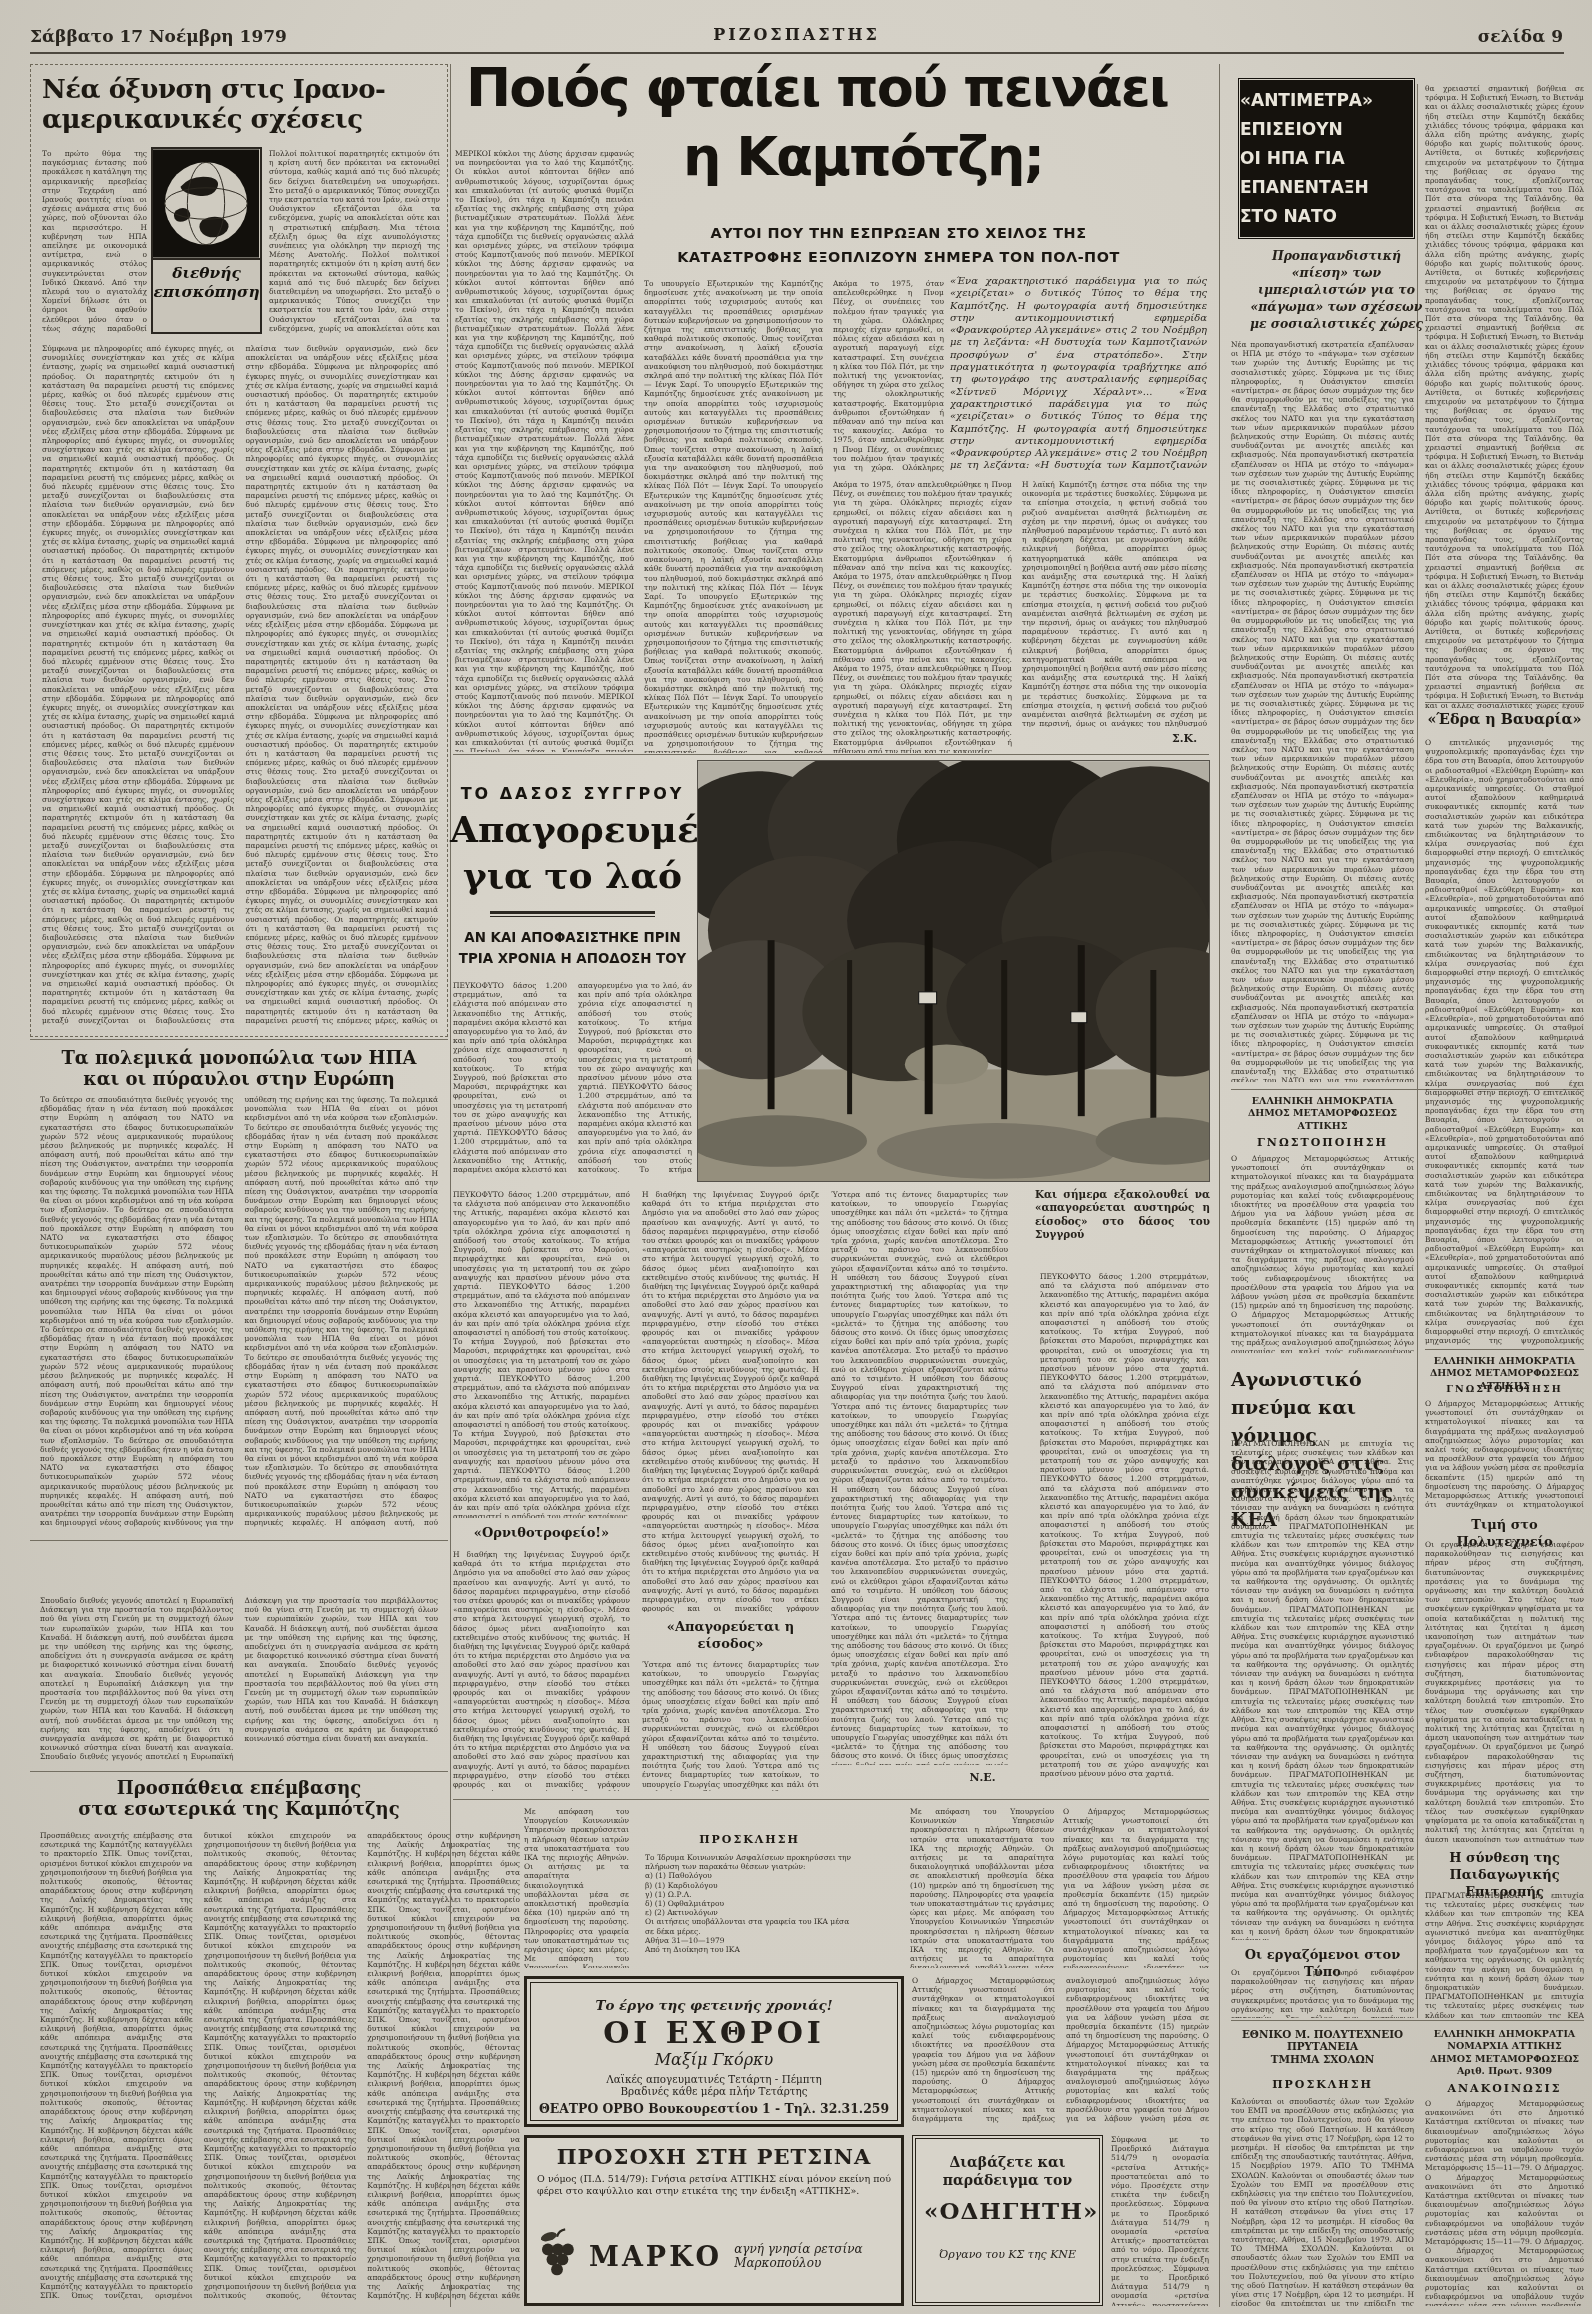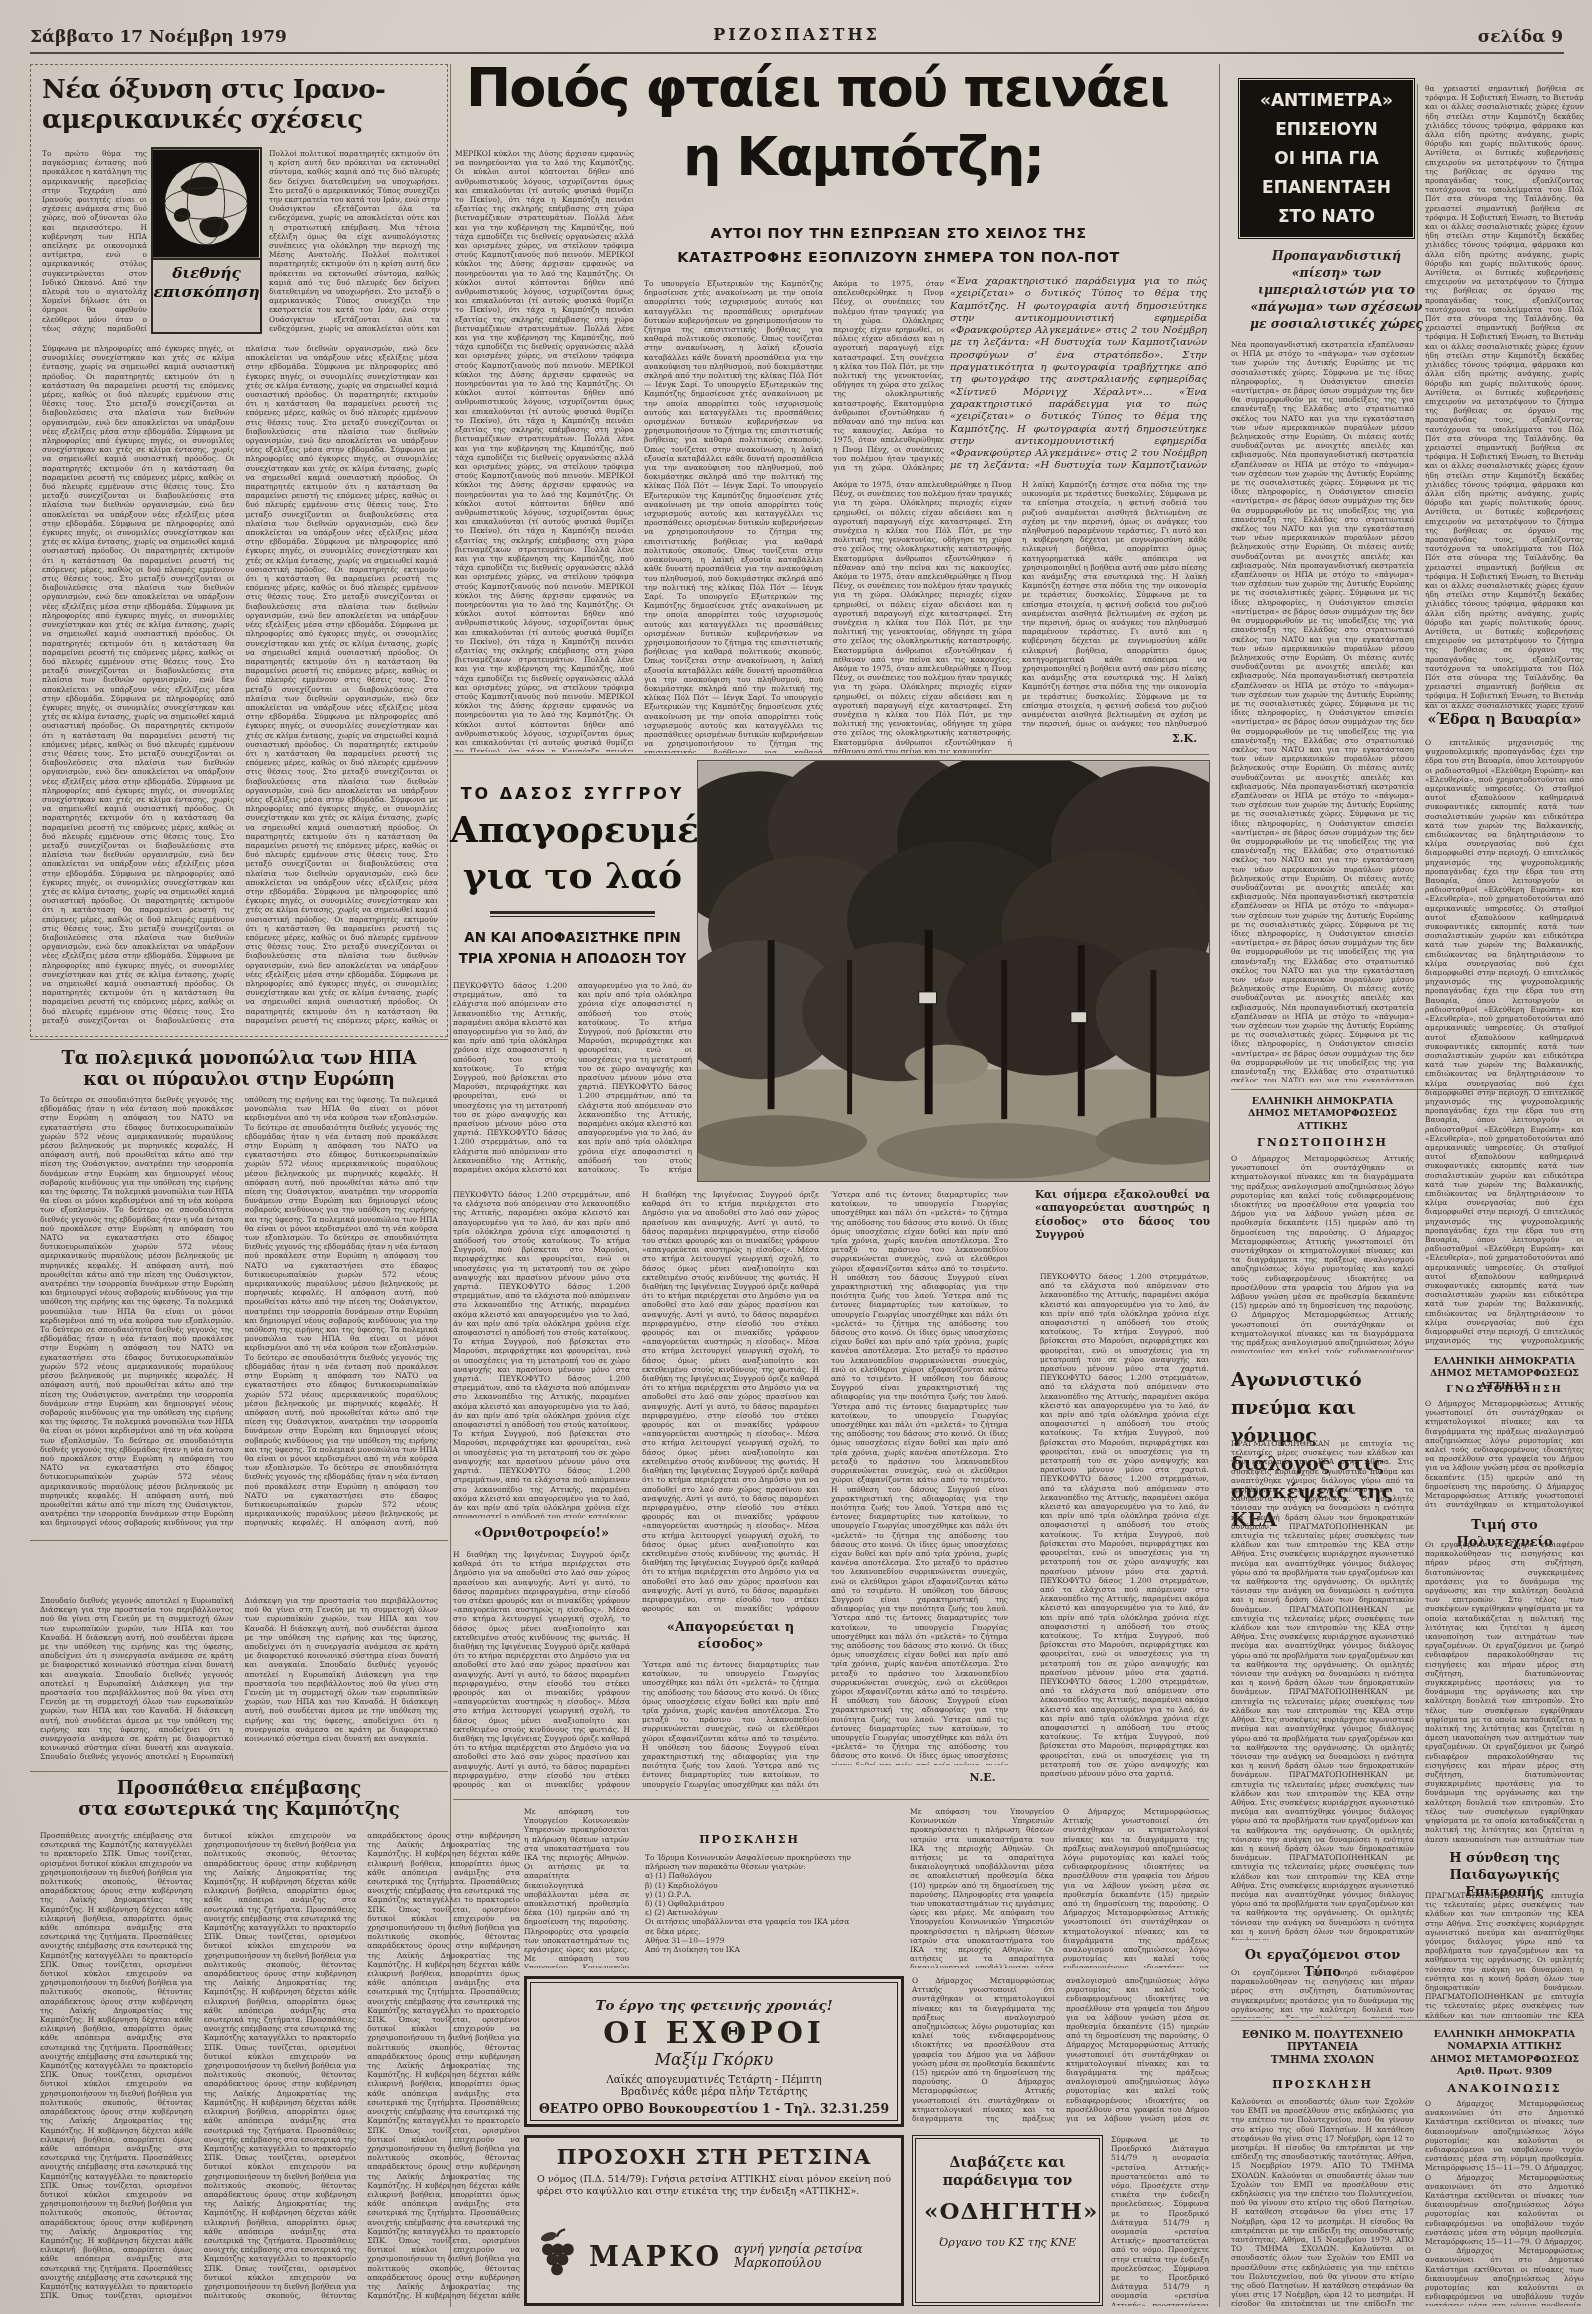--- a/index.html
+++ b/index.html
@@ -16,21 +16,21 @@
 .vr{width:0;border-left:1px solid #746f62}
 .hr{height:0;border-top:1px solid #746f62}
 .hr2{height:0;border-top:2px solid #4d483f}
 .meta{font-weight:bold;font-size:17px;color:#2a261f}
 .mast{font-weight:bold;font-size:16px;letter-spacing:3px;text-align:center}
 .hl-iran{font-size:26px;line-height:30px;font-weight:bold;letter-spacing:-0.5px;color:#1d1913}
 .hl-main{font-family:"DejaVu Sans",sans-serif;font-size:54px;font-weight:bold;letter-spacing:-2px;white-space:nowrap;color:#16130e}
 .deck{font-family:"DejaVu Sans",sans-serif;font-size:14.4px;font-weight:bold;letter-spacing:0.5px;line-height:24px;color:#1b1712}
 .sechead{font-size:18px;line-height:21px;font-weight:bold;color:#1d1913}
 .quote{font-style:italic;font-size:10px;line-height:12.3px;text-align:justify;color:#2c2822;overflow:hidden}
-.blackbox{background:#15120d;color:#e9e5da;font-family:"DejaVu Sans",sans-serif;font-weight:bold;font-size:17px;line-height:29px;text-align:center;padding-top:6px;box-shadow:0 0 0 1px #d6d2c8,0 0 0 2px #15120d}
+.blackbox{background:#15120d;color:#e9e5da;font-family:"DejaVu Sans",sans-serif;font-weight:bold;font-size:17px;line-height:29px;padding-top:6px;box-shadow:0 0 0 1px #d6d2c8,0 0 0 2px #15120d}
 .rdeck{font-style:italic;font-weight:bold;font-size:12.4px;line-height:17px;text-align:center;color:#252019}
 .subcol{font-weight:bold;font-size:13px;line-height:17px;text-align:center;color:#1d1913}
 .kicker{font-family:"DejaVu Sans",sans-serif;font-weight:bold;font-size:16px;letter-spacing:3px;text-align:center;color:#16130e}
 .hl-forest{font-size:36px;line-height:42px;font-weight:bold;text-align:center;color:#16130e}
 .fdeck{font-family:"DejaVu Sans",sans-serif;font-weight:bold;font-size:13.4px;line-height:21px;text-align:center;color:#1b1712}
 .caption{font-weight:bold;font-size:10.4px;line-height:13.4px;text-align:justify;color:#26221b;overflow:hidden}
 .noticehead{font-size:9.5px;line-height:12.4px;font-weight:bold;text-align:center;color:#26221b}
 .noticetitle{font-weight:bold;font-size:11px;letter-spacing:2px;text-align:center;color:#1d1913}
 .initials{font-weight:bold;font-size:11px;text-align:center}
 .globebox{border:2.5px solid #2b2721;background:#c9c5ba}
@@ -254,19 +254,19 @@
         </svg>
       </span>
       <span style="font-weight:bold;font-size:27px;letter-spacing:3px">ΜΑΡΚΟ</span>
       <span style="font-style:italic;font-size:12px">αγνή γνησία ρετσίνα Μαρκοπούλου</span>
     </div>
   </div>
 
   <div class="b odibox" style="left:912px;top:2135px;width:191px;height:171px;padding:14px 8px">
     <div style="font-weight:bold;font-size:14px;line-height:18px">Διαβάζετε και παράδειγμα τον</div>
     <div style="font-weight:bold;font-size:23px;letter-spacing:1px;margin-top:8px">«ΟΔΗΓΗΤΗ»</div>
-    <div style="font-style:italic;font-size:11px;margin-top:12px">Όργανο του ΚΣ της ΚΝΕ</div>
+    <div style="font-style:italic;font-size:11px;margin-top:24px">Όργανο του ΚΣ της ΚΝΕ</div>
   </div>
 
   <div class="b t" style="left:1111px;top:2135px;width:98px;height:171px">Σύμφωνα με το Προεδρικό Διάταγμα 514/79 η ονομασία «ρετσίνα Αττικής» προστατεύεται από το νόμο. Προσέχετε στην ετικέτα την ένδειξη προελεύσεως. Σύμφωνα με το Προεδρικό Διάταγμα 514/79 η ονομασία «ρετσίνα Αττικής» προστατεύεται από το νόμο. Προσέχετε στην ετικέτα την ένδειξη προελεύσεως. Σύμφωνα με το Προεδρικό Διάταγμα 514/79 η ονομασία «ρετσίνα Αττικής» προστατεύεται από το νόμο. Προσέχετε στην ετικέτα την ένδειξη προελεύσεως.</div>
 
 </div>
 
 
 </body></html>

